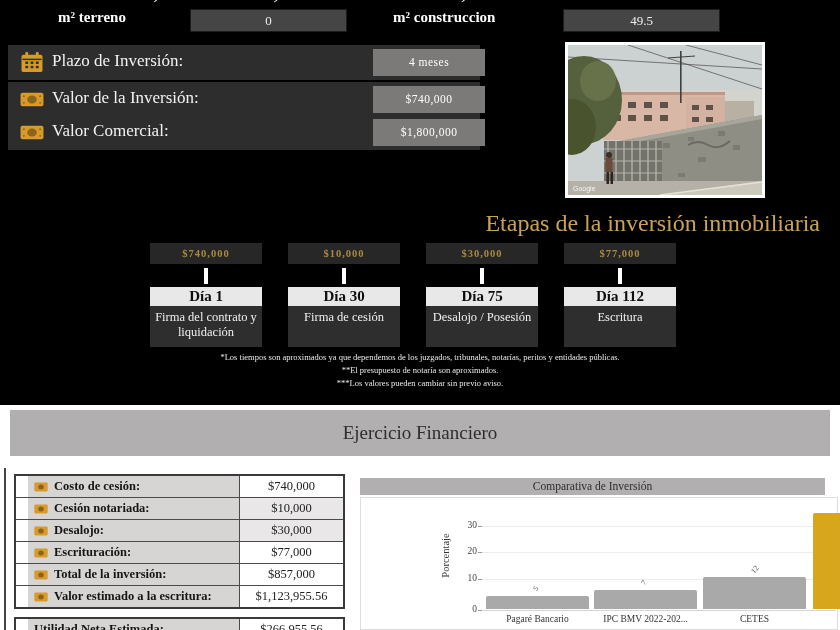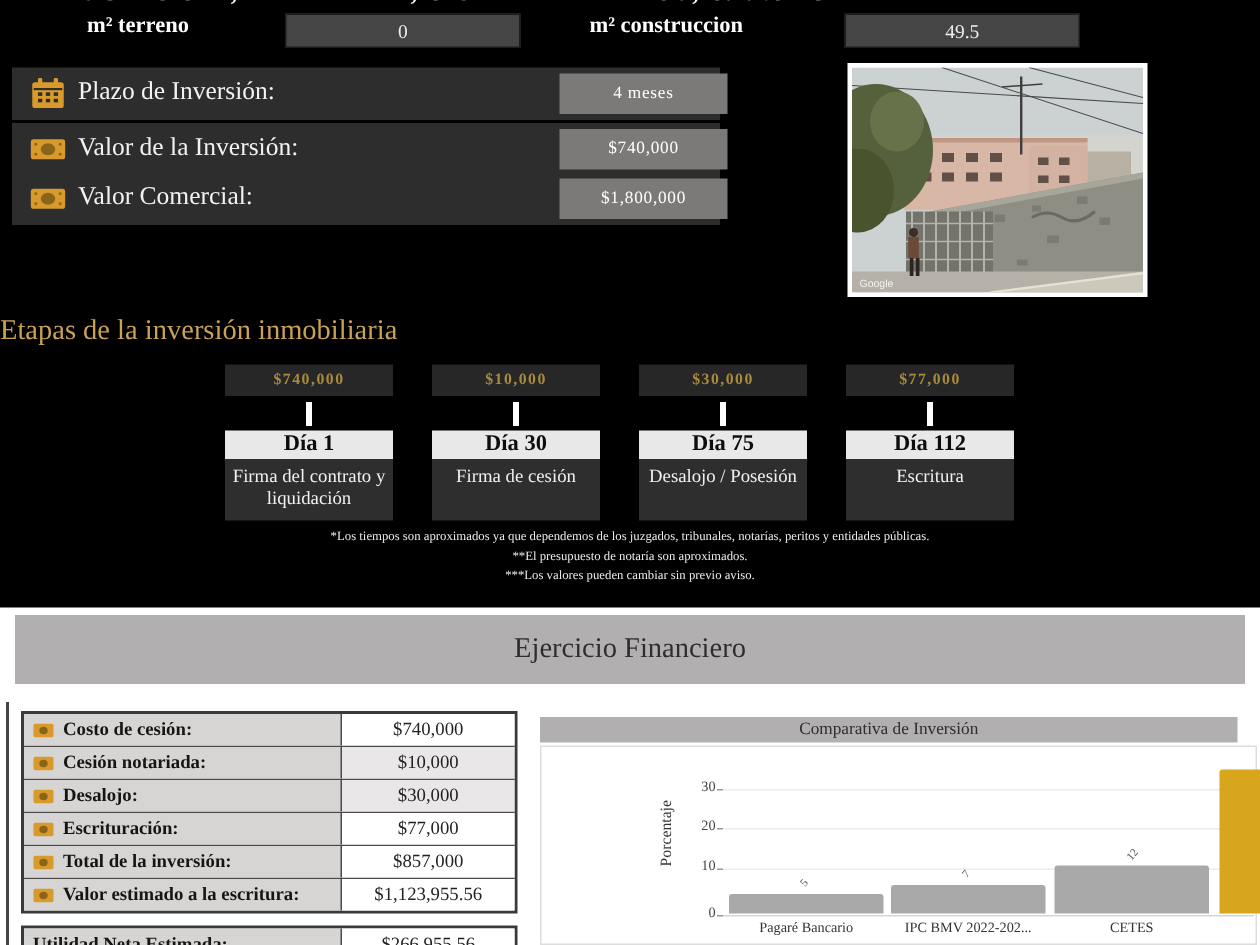--- a/index.html
+++ b/index.html
@@ -22,22 +22,22 @@
   .inv-row .ic{position:absolute;left:12px;top:7px;width:24px;height:21px;}
   .inv-val{position:absolute;left:365px;top:4px;width:112px;height:27px;background:#7b7a78;
            color:#fff;font-weight:normal;font-size:11.5px;text-align:center;line-height:27px;letter-spacing:.5px;}
 
   
   .photo{position:absolute;left:565px;top:42px;width:200px;height:156px;background:#fff;
          box-sizing:border-box;padding:3px;}
   .photo svg{display:block;width:194px;height:150px;}
 
   
-  .etapas-title{position:absolute;left:0;top:210px;width:820px;text-align:left;
-                font-size:19px;color:#c9a256;}
+  .etapas-title{position:absolute;left:0;top:210px;width:820px;text-align:right;
+                font-size:24px;color:#c9a256;}
   .stage{position:absolute;width:112px;text-align:center;}
   .stage .price{position:absolute;top:243px;left:0;width:112px;height:21px;background:#272727;
                 color:#a98b3e;font-weight:bold;font-size:10.5px;line-height:21px;letter-spacing:1px;}
   .stage .tick{position:absolute;top:268px;left:54px;width:4px;height:16px;background:#fff;}
   .stage .day{position:absolute;top:287px;left:0;width:112px;height:19px;background:#e8e8e8;
               color:#0d0d0d;font-weight:bold;font-size:15px;line-height:19px;}
   .stage .desc{position:absolute;top:306px;left:0;width:112px;height:41px;background:#2e2e2e;
                color:#f0f0f0;font-size:12.5px;line-height:15px;padding-top:4px;box-sizing:border-box;}
   .fnote{position:absolute;left:0;width:840px;text-align:center;color:#eaeaea;font-size:8.5px;}
 
@@ -45,21 +45,21 @@
   .page{position:absolute;left:0;top:405px;width:840px;height:225px;background:#fff;}
   .page-edge{position:absolute;left:4px;top:63px;width:2px;height:162px;background:#454545;}
   .banner{position:absolute;background:#b1afb0;color:#2e2e2e;text-align:center;}
   .banner.main{left:10px;top:5px;width:820px;height:46px;font-size:19px;line-height:46px;}
   .banner.chart{left:360px;top:73px;width:465px;height:17px;font-size:11.5px;line-height:17px;}
 
   
   .fin-table{position:absolute;left:14px;width:327px;border:2px solid #3a3a3a;background:#fff;}
   .fin-table.top{top:69px;}
   .fin-table.net{top:212px;}
-  .fin-row{display:flex;height:21px;border-bottom:1px solid #4a4a4a;}
+  .fin-row{display:flex;height:21px;border-bottom:1px solid #4a4a4a;padding-left:12px;}
   .fin-table .fin-row:last-child{border-bottom:none;}
   .fin-lab{flex:0 0 212px;background:#d7d5d3;border-right:1px solid #4a4a4a;display:flex;
            align-items:center;padding-left:6px;box-sizing:border-box;font-weight:bold;
            font-size:12.5px;color:#151515;}
   .fin-lab svg{margin-right:6px;flex:0 0 auto;}
   .fin-val{flex:1;text-align:center;font-size:12.5px;color:#222;line-height:21px;background:#fff;}
   .fin-val.alt{background:#e9e7e7;}
 
   
   .chart-box{position:absolute;left:360px;top:92px;width:478px;height:133px;background:#fff;

